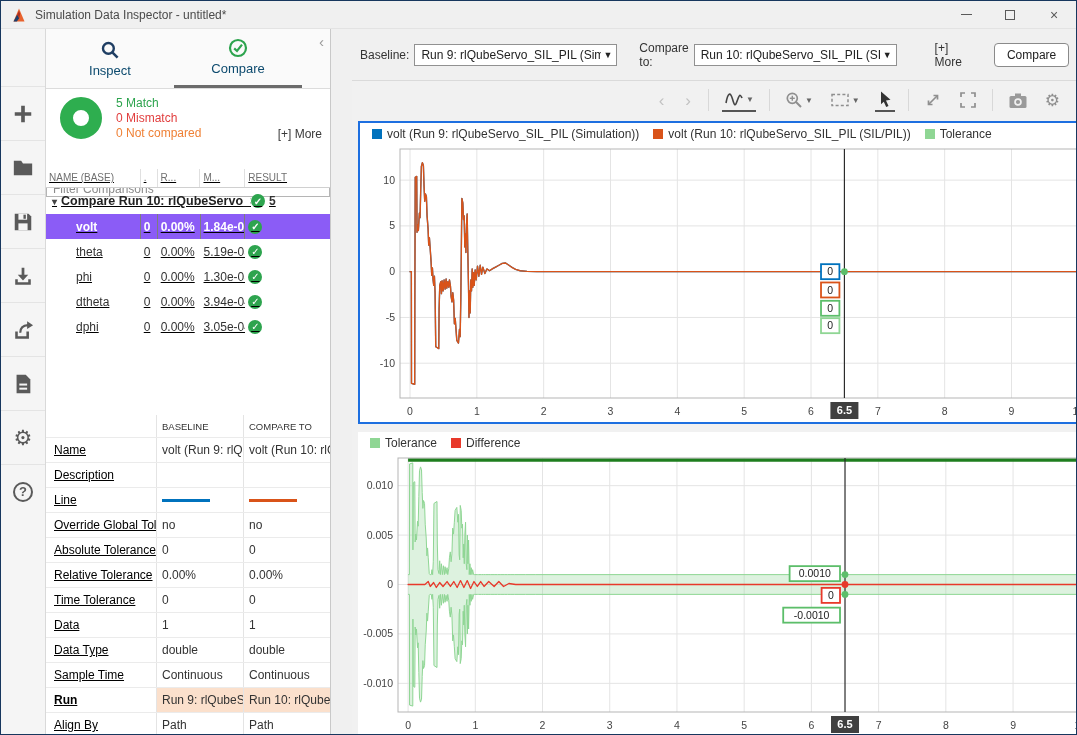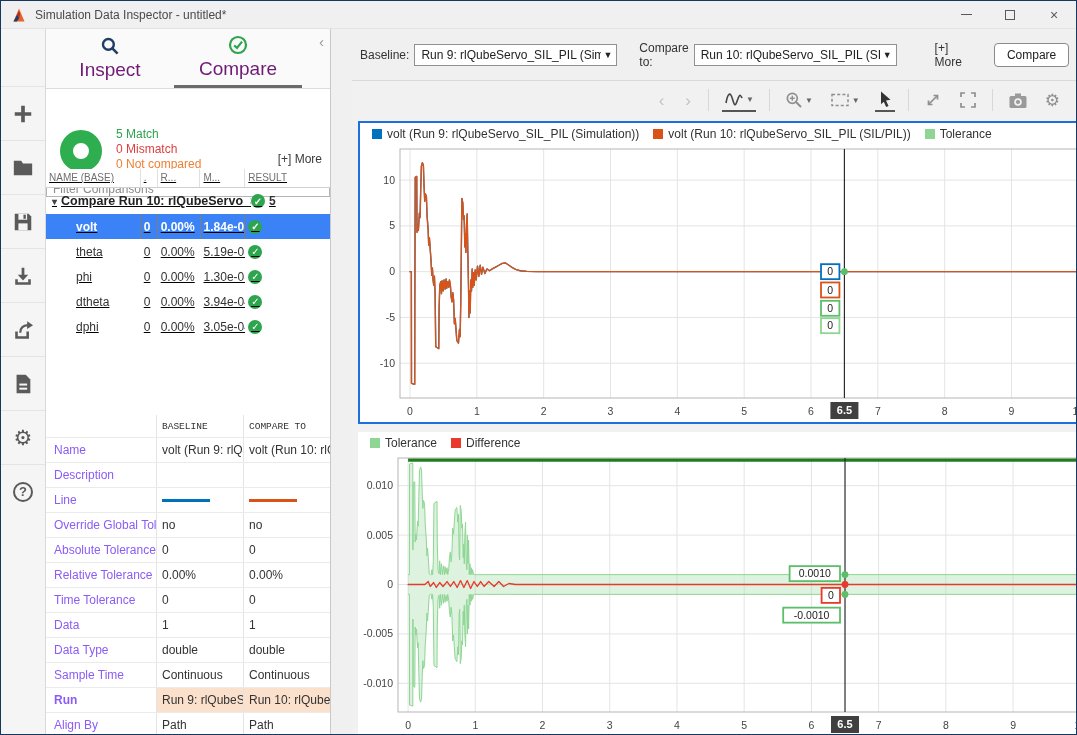--- a/index.html
+++ b/index.html
@@ -28,24 +28,24 @@
   .help-circle { width:20px; height:20px; border:2px solid #5a5a5a; border-radius:50%;
                  display:flex; align-items:center; justify-content:center;
                  font-size:13px; font-weight:bold; color:#5a5a5a; }
   
   .left-panel { position:absolute; left:45px; top:0; bottom:0; width:285px; background:#fff;
                 border-right:1px solid #c9c9c9; }
   .tabs { position:absolute; left:0; top:0; right:0; height:60px; background:#fafafa;
           border-bottom:1px solid #dcdcdc; display:flex; }
   .tab { width:128px; display:flex; flex-direction:column; align-items:center;
          justify-content:center; gap:3px; cursor:pointer; }
-  .tab .tlabel { font-size:19px; color:#701a75; }
+  .tab .tlabel { font-size:13px; color:#0c4a6e; }
   .tab.active { border-bottom:3px solid #6b6b6b; }
   .collapse-chevron { position:absolute; right:6px; top:4px; color:#9a9a9a; font-size:15px; cursor:pointer; }
-  .summary { position:absolute; left:0; top:60px; right:0; height:58px; display:flex; align-items:flex-end;margin-top:25px; }
+  .summary { position:absolute; left:0; top:60px; right:0; height:58px; display:flex; align-items:center; }
   .donut { width:42px; height:42px; border:13px solid #2EAE4F; border-radius:50%; margin:0 14px 0 14px; }
   .sum-lines { font-size:12px; line-height:15px; }
   .sum-match { color:#2DA44E; }
   .sum-mismatch { color:#E13D3D; }
   .sum-notcompared { color:#EF8035; }
   .sum-more { position:absolute; right:8px; bottom:6px; font-size:12px; color:#3a3a3a; cursor:pointer; }
   .filter-wrap { position:absolute; left:0; top:120px; right:0; height:20px; }
   .filter-wrap input { width:100%; height:16px; border:1px solid #b5b5b5; font-size:12px;
                        padding:0 6px; font-family:"Liberation Sans", sans-serif; color:#333;margin-top:32px; }
   .filter-wrap input::placeholder { color:#8a8a8a; }
@@ -56,36 +56,36 @@
         overflow:hidden; white-space:nowrap; }
   .c-name { width:95px; } .c-abs { width:17px; } .c-rel { width:43px; }
   .c-max { width:45px; } .c-res { width:85px; border-right:none; }
   .group-row { display:flex; align-items:center; height:26px; font-size:12.5px; font-weight:bold;
                color:#222; cursor:pointer; }
   .group-row .expander { margin:0 4px 0 6px; font-size:10px; color:#444; }
   .group-row .gname { width:190px; overflow:hidden; white-space:nowrap; }
   .trow { display:flex; align-items:center; height:25px; font-size:12px; color:#333; cursor:pointer; }
   .tc { padding:0 3px; overflow:hidden; white-space:nowrap; height:100%; display:flex; align-items:center; }
   .tc.name { padding-left:30px; }
-  .trow.sel { background:#3b82f6; color:#fff; font-weight:bold; }
+  .trow.sel { background:#8b5cf6; color:#fff; font-weight:bold; }
   .trow.sel .tc { border-right:1px solid #7d7d7d; }
   .trow.sel .tc.c-res { border-right:none; }
   .badge { width:14px; height:14px; border-radius:50%; background:#2DA44E; color:#fff; font-size:10px;
            display:inline-flex; align-items:center; justify-content:center; flex:none; }
   .gcount { font-size:12px; font-weight:bold; color:#333; margin-left:4px; }
   
   .props-header { position:absolute; left:0; top:362px; right:0; height:24px; background:#f7f7f7;
                   border-top:1px solid #dcdcdc; border-bottom:1px solid #dcdcdc;
                   display:flex; align-items:center; font-size:13px; color:#333; padding-left:8px; cursor:pointer; }
   .props-header svg { position:absolute; right:8px; top:8px; }
   .pgrid { position:absolute; left:0; top:386px; right:0; bottom:0; overflow:hidden; font-size:12px; }
-  .phead { display:flex; height:22px; align-items:flex-end;font-family:Liberation Mono, monospace; }
+  .phead { display:flex; height:22px; align-items:flex-end; }
   .phc { font-size:9.5px; color:#8a8a8a; }
   .prow { display:flex; height:25px; align-items:center; border-top:1px solid #ebebeb; }
-  .plabel { width:110px; padding-left:8px; color:#8b5cf6; overflow:hidden; white-space:nowrap; flex:none; }
+  .plabel { width:110px; padding-left:8px; color:#000000; overflow:hidden; white-space:nowrap; flex:none;text-decoration:underline; }
   .pval { width:87px; padding-left:5px; color:#333; overflow:hidden; white-space:nowrap; flex:none;
           border-left:1px solid #e4e4e4; height:100%; display:flex; align-items:center; }
   .pval.hl { background:#FBE0CC; }
   .prow.bold .plabel { font-weight:bold; }
   .lineswatch { width:48px; height:3px; }
   
   .main-panel { position:absolute; left:331px; top:0; right:0; bottom:0; background:#f1f1f1;margin-left:20px; }
   .compare-bar { position:absolute; left:0; top:0; right:0; height:52px; background:#f0f0f0;
                  border-bottom:1px solid #dadada; display:flex; align-items:center; font-size:12px; color:#333; }
   .cb-label { margin-left:8px; }

